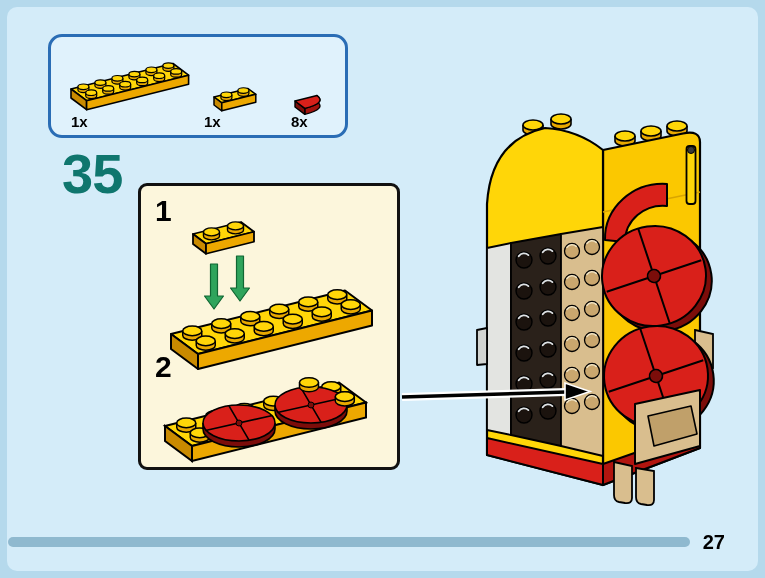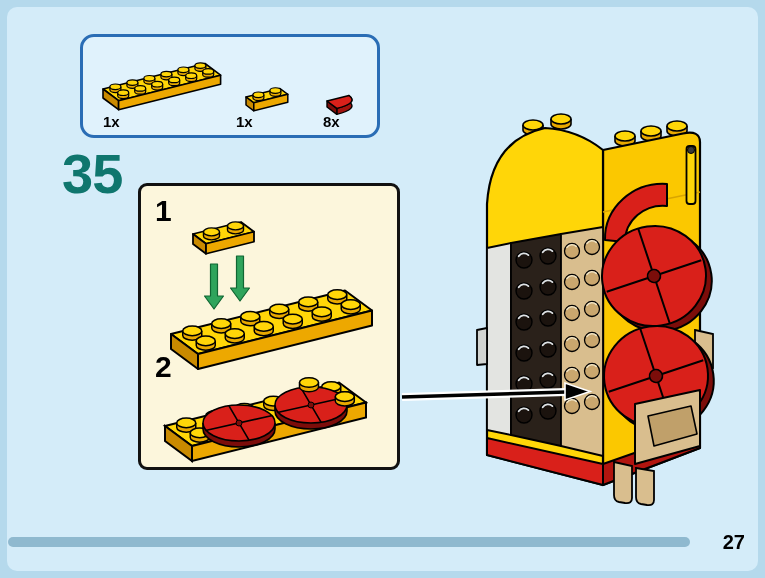--- a/index.html
+++ b/index.html
@@ -1,20 +1,20 @@
 <!DOCTYPE html>
 <html><head>
 <meta charset="utf-8">
 <style>
   * { margin:0; padding:0; box-sizing:border-box; }
   html,body { background:#9cc4da; }
   body { font-family:"Liberation Sans", sans-serif; }
   .page { position:relative; width:765px; height:578px; background:#b5d9ec; overflow:hidden; }
   .page-inner { position:absolute; inset:7px; background:#d4ecf9; border-radius:10px; }
-  .callout { position:absolute; left:80px; top:34px; width:300px; height:104px;
+  .callout { position:absolute; left:48px; top:34px; width:300px; height:104px;
              background:#e0f2fc; border:3px solid #2a6db5; border-radius:14px; }
   .part-art { position:absolute; }
   .p1 { left:12px;  top:12px; width:140px; height:66px; }
   .p2 { left:155px; top:38px; width:60px;  height:44px; }
   .p3 { left:236px; top:42px; width:46px;  height:38px; }
   .part-count { position:absolute; font-size:15px; font-weight:bold; color:#000; }
   .c1 { left:20px;  top:76px; }
   .c2 { left:153px; top:76px; }
   .c3 { left:240px; top:76px; }
   .step-number { position:absolute; left:62px; top:146px; font-size:56px; font-weight:bold;
@@ -22,21 +22,21 @@
   .step-panel { position:absolute; left:138px; top:183px; width:262px; height:287px;
                 background:#fcf6dc; border:3px solid #111; border-radius:9px; }
   .panel-art { position:absolute; left:0; top:0; width:100%; height:100%; }
   .substep-label { position:absolute; font-size:30px; font-weight:bold; color:#000; line-height:1; }
   .s1 { left:14px; top:10px; }
   .s2 { left:14px; top:166px; }
   .model-art { position:absolute; left:473px; top:108px; width:260px; height:405px; z-index:2; }
   .assembly-arrow { position:absolute; left:396px; top:371px; width:200px; height:40px; z-index:3; }
   .progress-bar { position:absolute; left:8px; top:537px; width:682px; height:10px;
                   background:#8fb9cf; border-radius:5px; }
-  .page-number { position:absolute; right:20px; top:531px; font-size:20px; font-weight:bold; color:#000; }
+  .page-number { position:absolute; right:40px; top:531px; font-size:20px; font-weight:bold; color:#000; }
   svg { display:block; overflow:visible; }
 </style>
 </head>
 <body>
 
 <div class="page">
   <div class="page-inner"></div>
 
   <svg width="0" height="0" style="position:absolute" aria-hidden="true">
     <defs>

